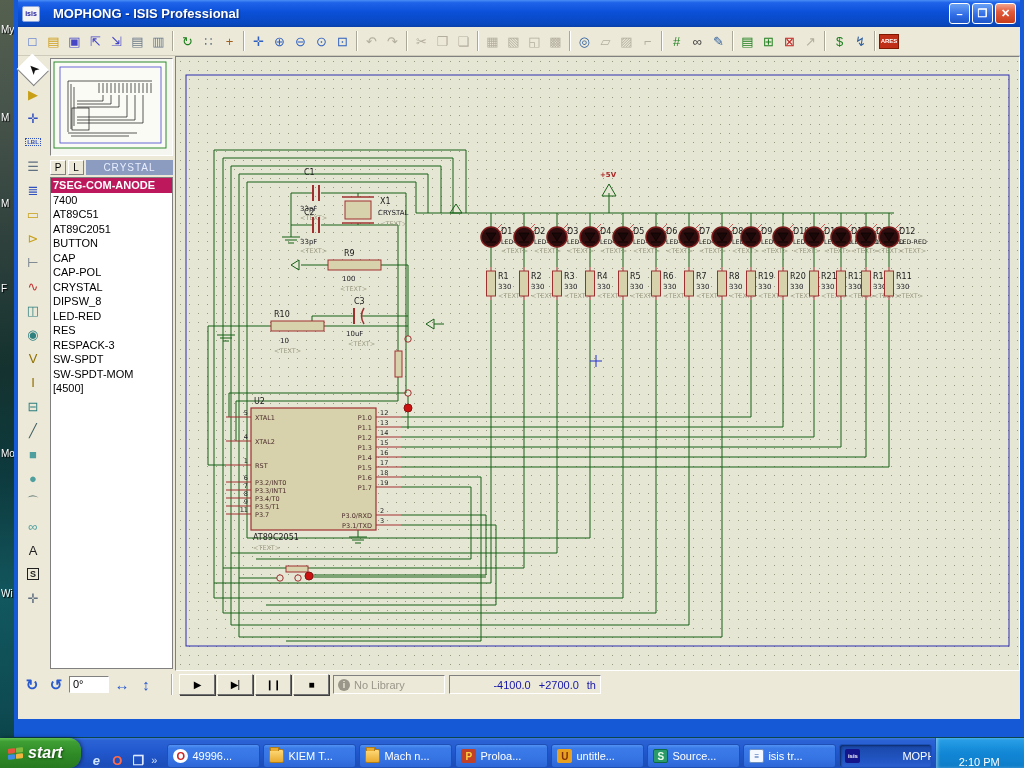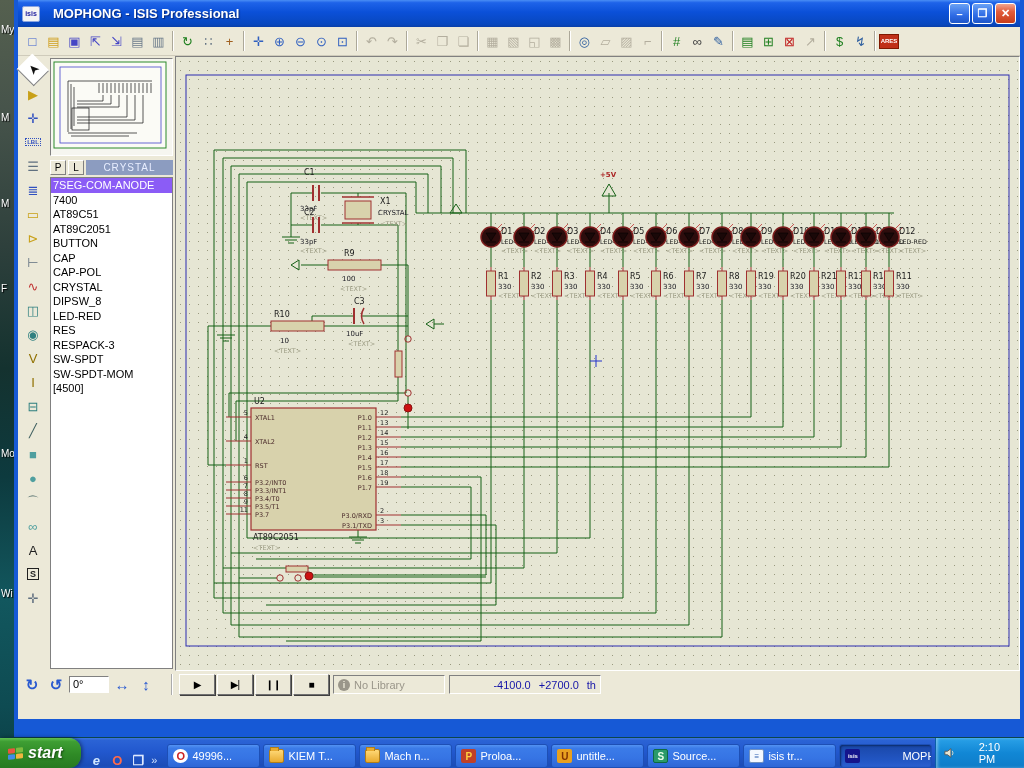--- a/index.html
+++ b/index.html
@@ -43,21 +43,21 @@
   .side-ico .sbox { font-size:9px; border:1px solid #202020; color:#202020; padding:0 2px; font-weight:bold; }
 
   .panel { width:127px; display:flex; flex-direction:column; background:#ECE9D8; }
   .overview { height:98px; margin:2px; border:1px solid; border-color:#808080 #fff #fff #808080; background:#f6f6f0; }
   .pl-row { display:flex; align-items:center; height:17px; margin:1px 2px 0 2px; }
   .pl-btn { width:16px; height:15px; font-size:10px; background:#ECE9D8; border:1px solid; border-color:#fff #808080 #808080 #fff;
     display:flex; align-items:center; justify-content:center; margin-right:2px; }
   .dev-header { flex:1; height:15px; background:#8c9cc0; color:#e8eeff; font-size:10px; display:flex; align-items:center; justify-content:center; letter-spacing:1px; }
   .dev-list { flex:1; background:#fff; border:1px solid #808080; margin:1px 2px 2px 2px; overflow:hidden; }
   .dev-item { font-size:11px; height:14.5px; line-height:14.5px; padding-left:2px; color:#000; white-space:nowrap; }
-  .dev-item.selected { background:#8b5cf6; color:#fff; }
+  .dev-item.selected { background:#be185d; color:#fff;font-weight:bold; }
 
   .canvas { flex:1; position:relative; border:1px solid; border-color:#808080 #fff #fff #808080;
     background-color:#e6e6d4;
     background-image:radial-gradient(circle,#99997f 0.8px,transparent 0.9px);
     background-size:9px 9px; }
   .canvas svg { position:absolute; left:0; top:0; }
 
   .statusbar { height:27px; background:#ECE9D8; display:flex; align-items:center; padding:0 3px; gap:4px; }
   .rot-group { display:flex; align-items:center; gap:2px; width:146px; }
   .rot-btn { width:22px; height:20px; display:flex; align-items:center; justify-content:center; color:#2a5ad0; font-size:15px; font-weight:bold; }
@@ -92,21 +92,21 @@
   .t-ico { width:15px; height:14px; flex:none; display:flex; align-items:center; justify-content:center; font-size:10px; border-radius:2px; }
   .ico-opera { background:#fff; color:#cc2222; border-radius:50%; font-weight:bold; font-size:11px; }
   .ico-folder { background:linear-gradient(180deg,#ffd978,#e8ab30); border:1px solid #b07d18; position:relative; }
   .ico-folder:before { content:""; position:absolute; top:-3px; left:0; width:7px; height:3px; background:#e8ab30; border:1px solid #b07d18; border-bottom:none; }
   .ico-red { background:#c04028; color:#ffd040; font-weight:bold; }
   .ico-orange { background:#e8a020; color:#803000; font-weight:bold; }
   .ico-green { background:#2a9a6a; color:#eaffea; font-weight:bold; border:1px solid #0e6a42; }
   .ico-notepad { background:#f4f8ff; border:1px solid #7090c0; color:#3060b0; font-size:8px; }
   .ico-isis { background:#15158c; color:#fff; font-size:6px; font-weight:bold; }
   .tray { width:95px; height:30px; display:flex; align-items:center; justify-content:flex-end; gap:23px; padding:0 10px 0 8px;
-    background:linear-gradient(180deg,#2aa1e8,#1187d5 50%,#0e7cc8); border-left:1px solid #0a5fa8; box-shadow:inset 2px 0 3px rgba(255,255,255,.35); }
+    background:linear-gradient(180deg,#2aa1e8,#1187d5 50%,#0e7cc8); border-left:1px solid #0a5fa8; box-shadow:inset 2px 0 3px rgba(255,255,255,.35);flex-direction:column; }
   .clock { color:#fff; font-size:11px; }
 
   
   .s-w { stroke-width:1; fill:none; }
   .s-lbl { font:8px "DejaVu Sans",sans-serif; fill:#1a1a1a; }
   .s-val { font:7px "DejaVu Sans",sans-serif; fill:#22222a; }
   .s-ph  { font:6.5px "DejaVu Sans",sans-serif; fill:#9c9c84; }
   .s-pin { font:6.5px "DejaVu Sans",sans-serif; fill:#4a2a2a; }
   .s-num { font:6.5px "DejaVu Sans",sans-serif; fill:#222; }
   .s-pwr { font:7px "DejaVu Sans",sans-serif; fill:#aa2222; font-weight:bold; }

